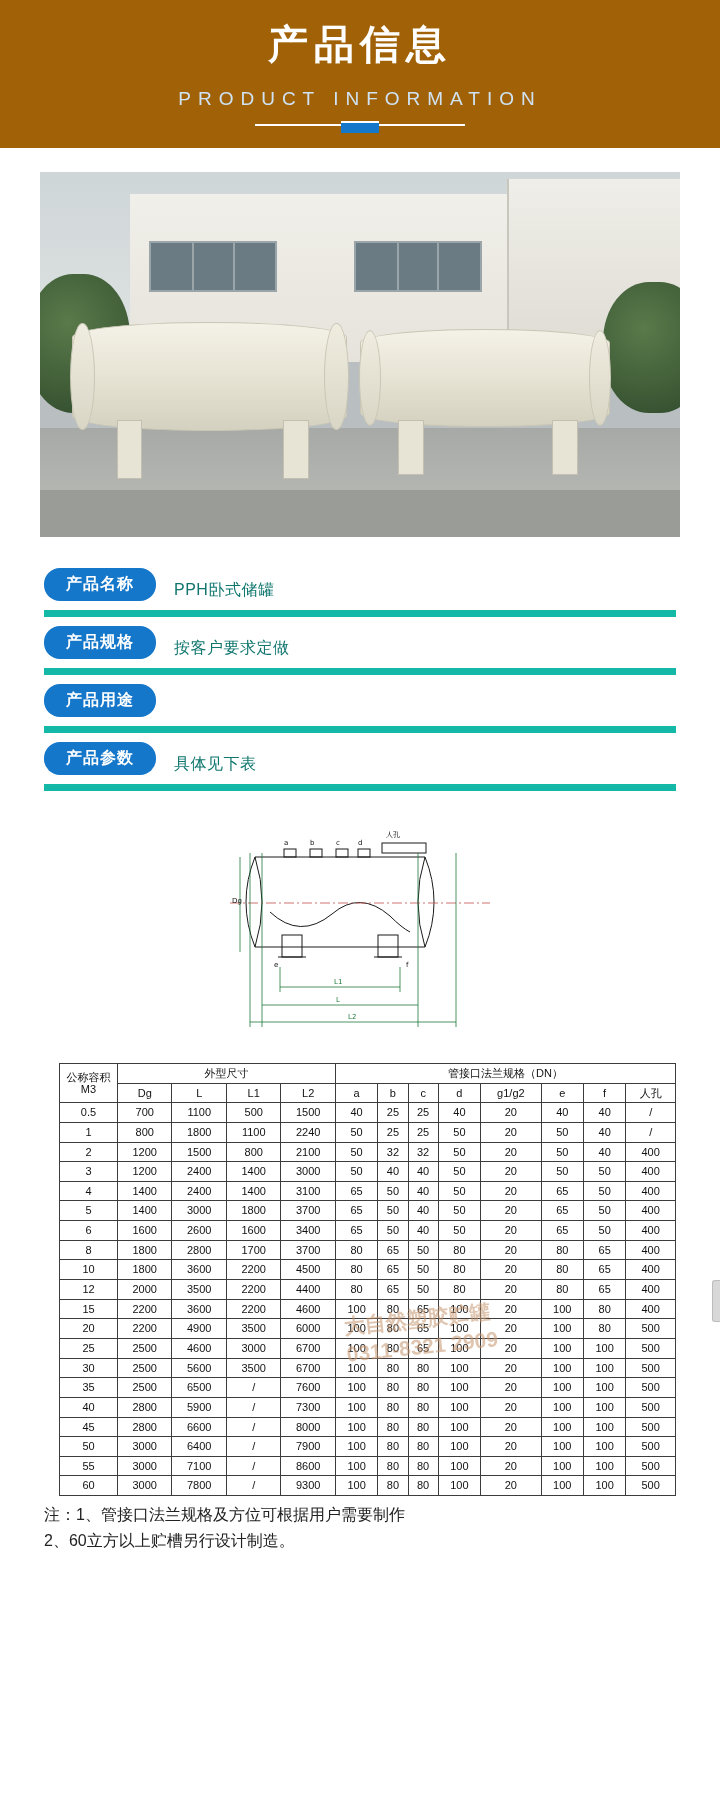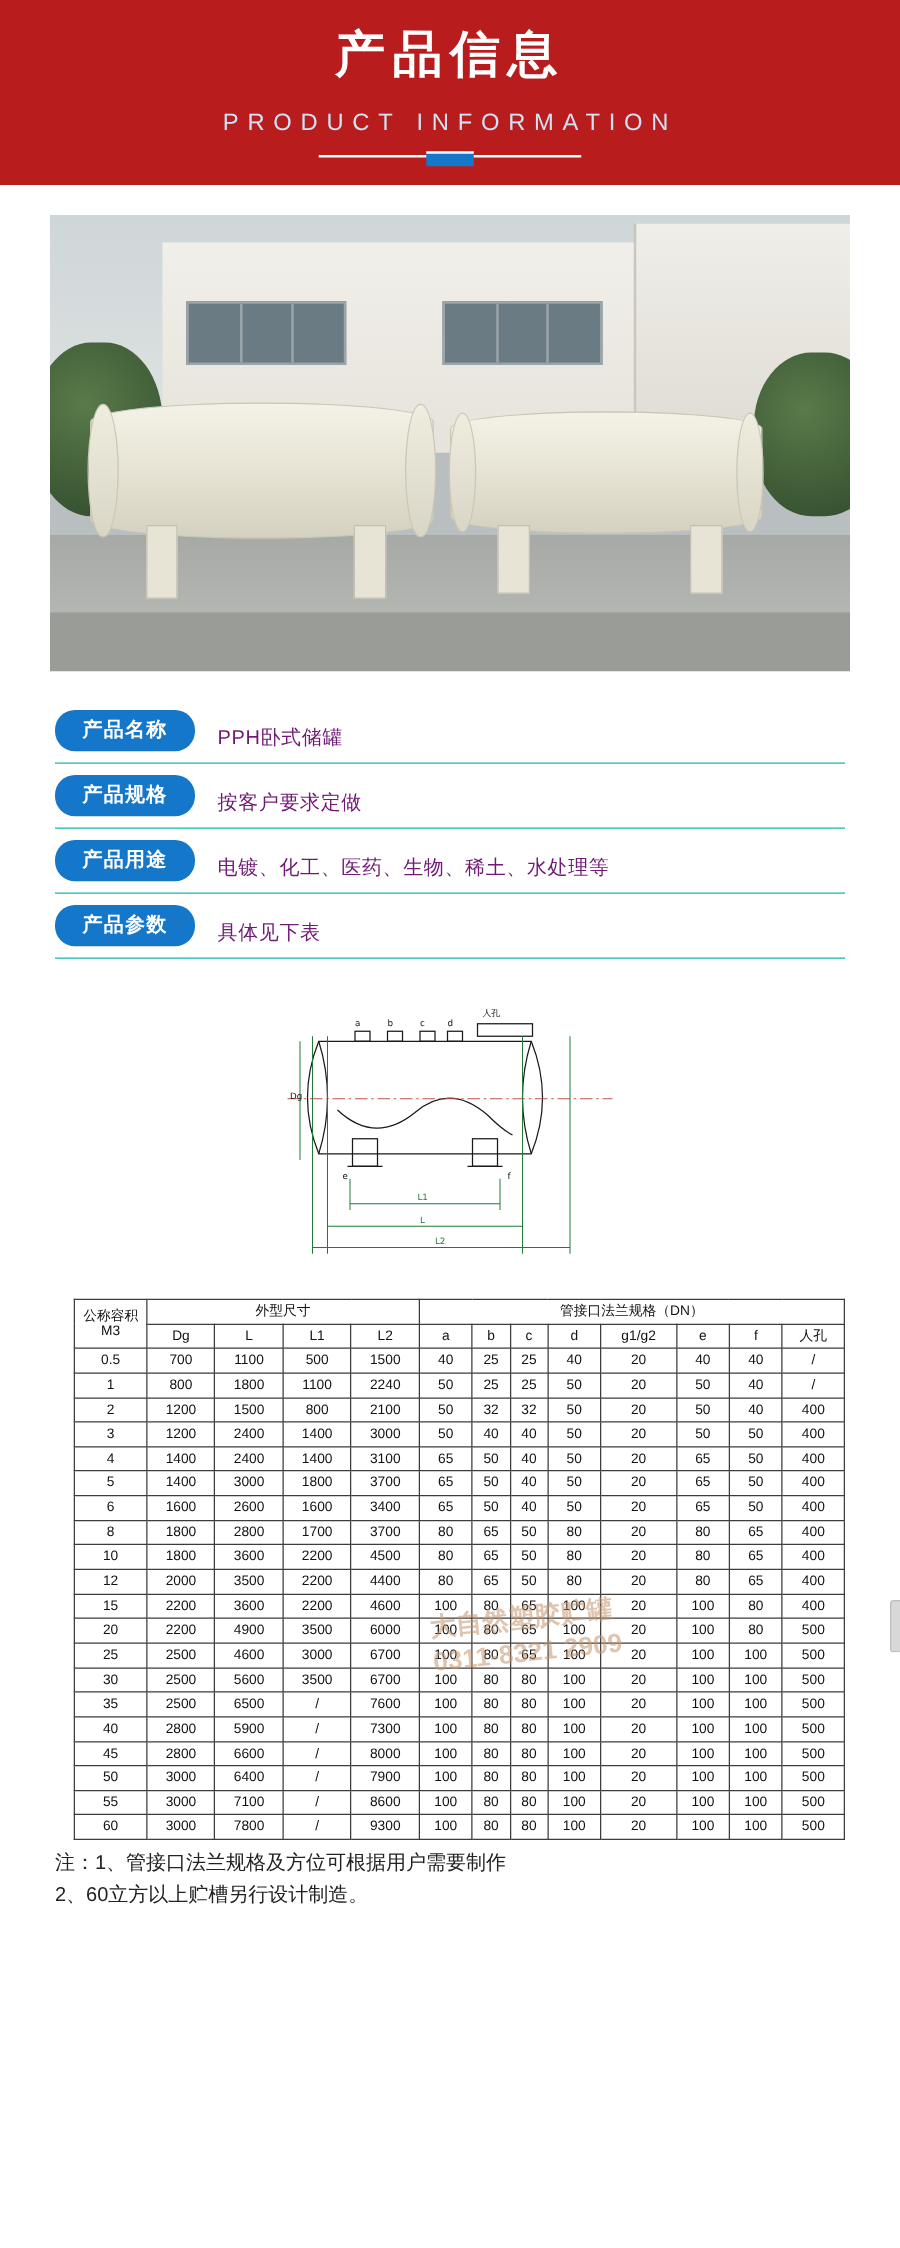--- a/index.html
+++ b/index.html
@@ -7,21 +7,21 @@
   body {
     width:720px;
     font-family:"Liberation Sans", sans-serif;
     background:#ffffff;
     color:#222;
   }
   .page { width:720px; position:relative; }
 
   
   .banner {
-    background:#b91c1c;
+    background:#a16207;
     height:148px;
     position:relative;
     display:flex;
     flex-direction:column;
     align-items:center;
     justify-content:center;
   }
   .banner-title {
     color:#ffffff;
     font-size:40px;
@@ -120,38 +120,38 @@
     border-radius:45%;
   }
   .tree-l { left:-2%; top:28%; width:16%; height:38%; }
   .tree-r { left:88%; top:30%; width:16%; height:36%; }
 
   
   .specs { padding:22px 44px 0 44px; }
   .spec-row {
     display:flex;
     align-items:center;
-    border-bottom:1px solid #14b8a6;
+    border-bottom:7px solid #14b8a6;
     padding:9px 0;
   }
   .spec-label {
     flex:0 0 112px;
     background:#1577c9;
     color:#fff;
     font-size:16px;
     font-weight:bold;
     text-align:center;
     border-radius:16px;
     padding:6px 0;
     letter-spacing:1px;
   }
   .spec-value {
     margin-left:18px;
     font-size:16px;
-    color:#701a75;
+    color:#0f766e;
     letter-spacing:.5px;
     margin-top:12px;
   }
 
   
   .drawing-wrap {
     padding:26px 0 6px 0;
     display:flex;
     justify-content:center;
   }
@@ -242,21 +242,20 @@
     <div class="spec-row">
       <div class="spec-label">产品名称</div>
       <div class="spec-value">PPH卧式储罐</div>
     </div>
     <div class="spec-row">
       <div class="spec-label">产品规格</div>
       <div class="spec-value">按客户要求定做</div>
     </div>
     <div class="spec-row">
       <div class="spec-label">产品用途</div>
-      <div class="spec-value">电镀、化工、医药、生物、稀土、水处理等</div>
     </div>
     <div class="spec-row">
       <div class="spec-label">产品参数</div>
       <div class="spec-value">具体见下表</div>
     </div>
   </div>
 
   <div class="drawing-wrap">
     <svg width="300" height="230" viewBox="0 0 300 230">
       <g fill="none" stroke="#1a1a1a" stroke-width="1">

